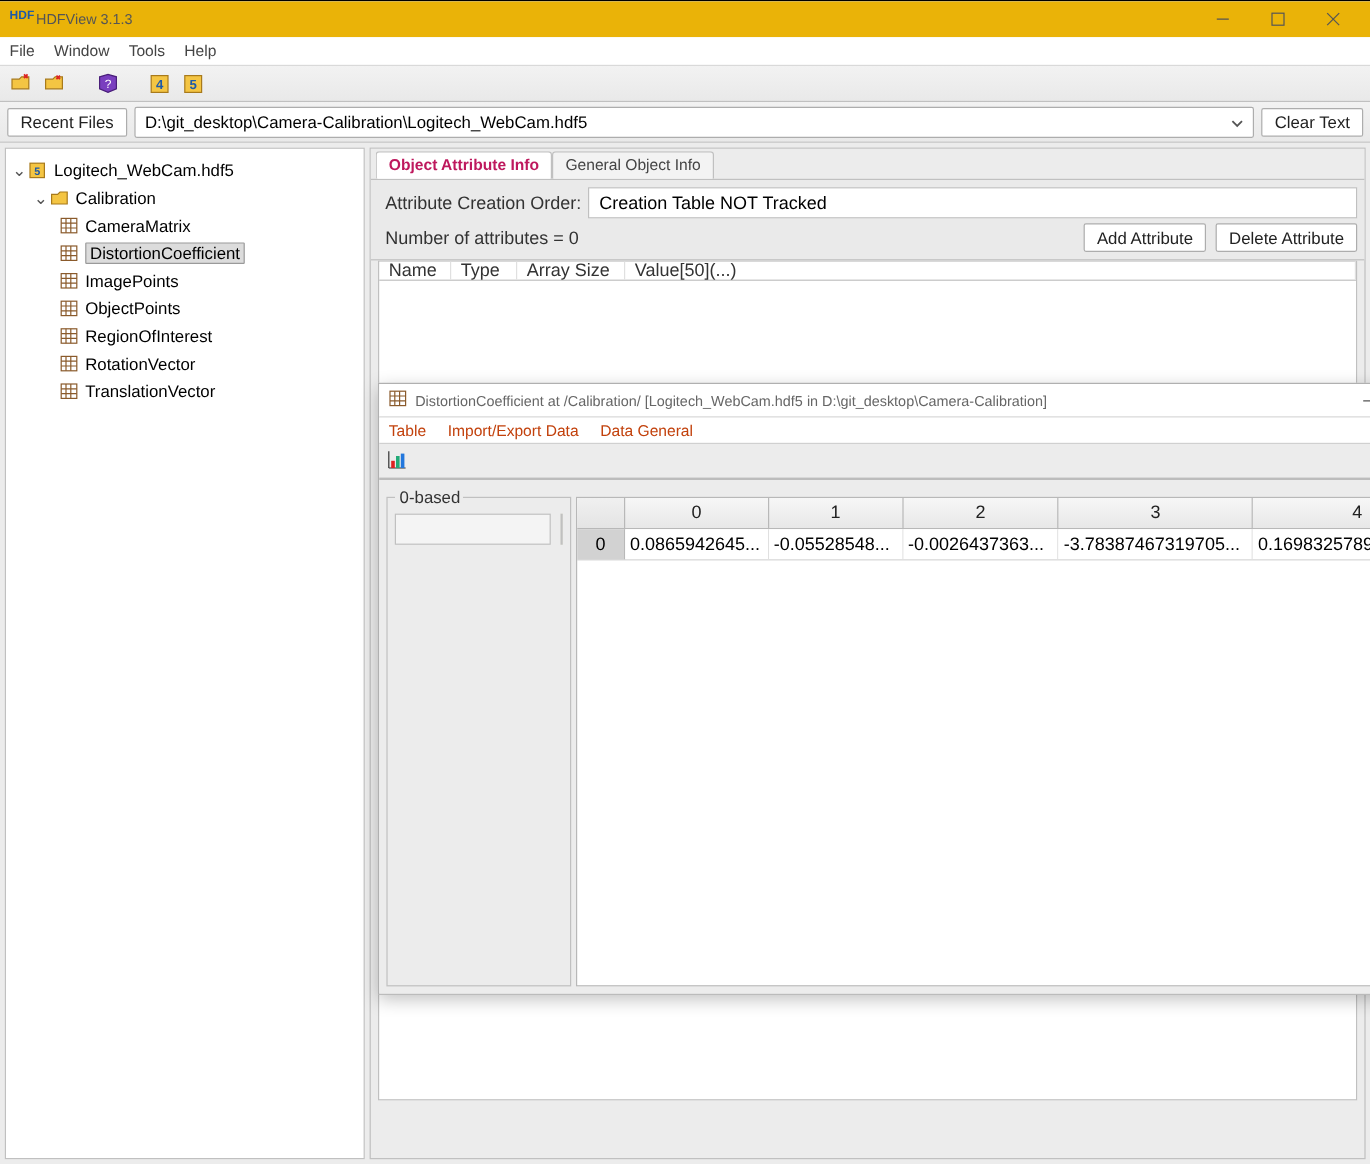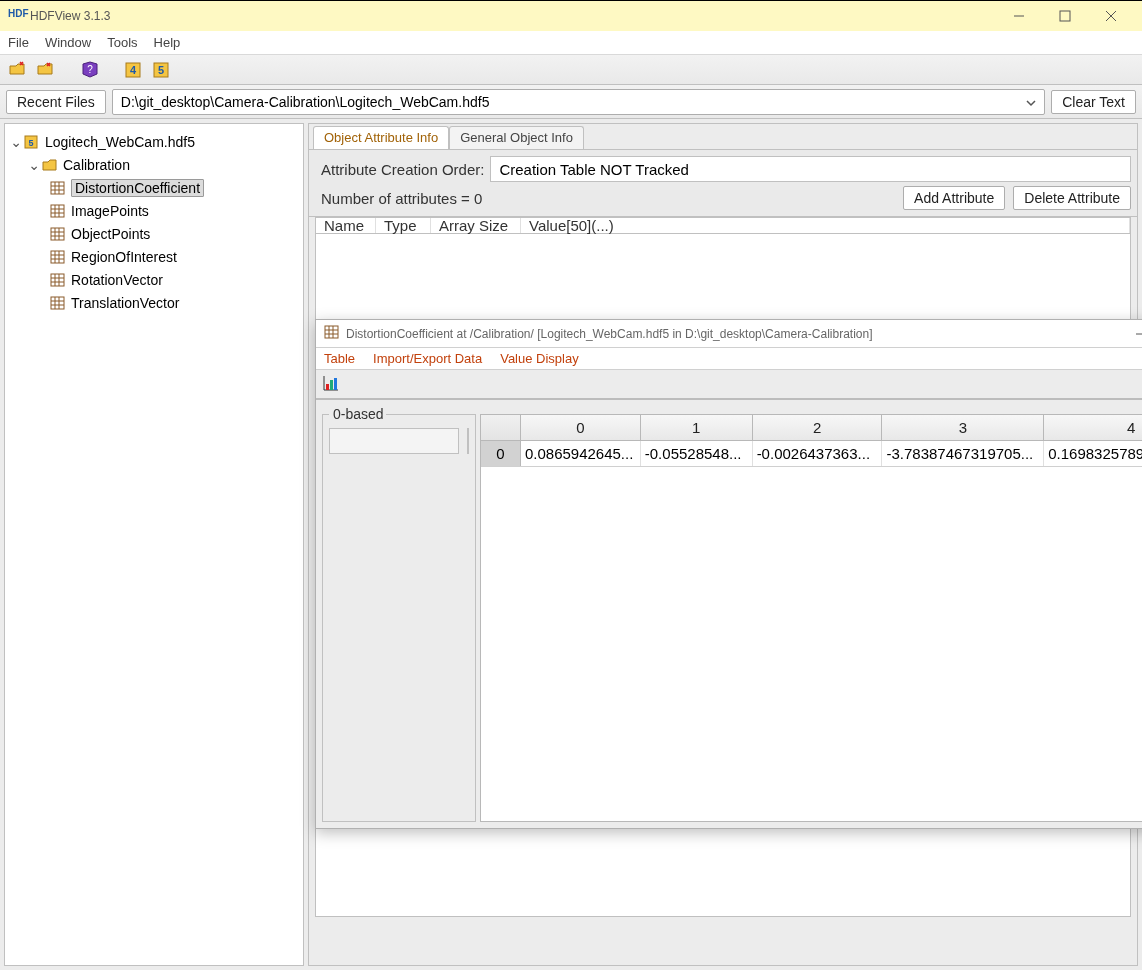--- a/index.html
+++ b/index.html
@@ -10,21 +10,21 @@
     background: #f0f0f0;
     color: #000;
     width: 1142px;
     height: 970px;
     overflow: hidden;
     border-top: 1px solid #000;
   }
   
   .titlebar {
     height: 30px;
-    background: #fef9c3;
+    background: #eab308;
     display: flex;
     align-items: center;
     padding: 4px 8px;
   }
   .titlebar .app-icon {
     width: 16px; height: 16px;
     margin-right: 6px;
     font-size: 10px;
     font-weight: bold;
     color: #1e5aa8;
@@ -146,21 +146,21 @@
   .tab {
     padding: 3px 10px 0 10px;
     border: 1px solid #c0c0c0;
     border-bottom: none;
     background: #f3f3f3;
     border-radius: 3px 3px 0 0;
     margin-top: 2px;
     font-size: 13px;
     color: #444;
   }
-  .tab.active { background: #fff; font-weight: normal; color:#a16207; }
+  .tab.active { background: #fff; font-weight: bold; color:#be185d; }
   .attr-area {
     background: #eaeaea;
     padding: 6px;
     border-bottom: 1px solid #c0c0c0;
   }
   .attr-line1 { display:flex; align-items:center; gap:0; margin-bottom:4px;}
   .attr-line1 .attr-label { font-size: 15px; color:#333; padding:2px 6px;}
   .attr-line1 .attr-val {
     flex:1; background:#fff; border:1px solid #c0c0c0; height:26px;
     display:flex; align-items:center; padding:0 8px; font-size:15px;
@@ -378,20 +378,32 @@
     <div class="tree-row indent1">
       <span class="tw">⌄</span>
       <span class="ticon">
         <svg class="svg16" viewBox="0 0 16 16">
             <path d="M1 5 L6 5 L8 3 L14 3 L14 13 L1 13 Z" fill="#f4c543" stroke="#a87a1b"></path>
           </svg>
       </span>
       <span>Calibration</span>
     </div>
     <div id="tree-datasets">
+        <div class="tree-row indent2">
+          <span class="ticon">
+            <svg class="svg16" viewBox="0 0 16 16">
+              <rect x="1" y="2" width="13" height="12" fill="none" stroke="#8a5a2b"></rect>
+              <line x1="1" y1="6" x2="14" y2="6" stroke="#8a5a2b"></line>
+              <line x1="1" y1="10" x2="14" y2="10" stroke="#8a5a2b"></line>
+              <line x1="5" y1="2" x2="5" y2="14" stroke="#8a5a2b"></line>
+              <line x1="9" y1="2" x2="9" y2="14" stroke="#8a5a2b"></line>
+            </svg>
+          </span>
+          <span class="label-box">CameraMatrix</span>
+        </div>
         <div class="tree-row indent2 selected">
           <span class="ticon">
             <svg class="svg16" viewBox="0 0 16 16">
               <rect x="1" y="2" width="13" height="12" fill="none" stroke="#8a5a2b"></rect>
               <line x1="1" y1="6" x2="14" y2="6" stroke="#8a5a2b"></line>
               <line x1="1" y1="10" x2="14" y2="10" stroke="#8a5a2b"></line>
               <line x1="5" y1="2" x2="5" y2="14" stroke="#8a5a2b"></line>
               <line x1="9" y1="2" x2="9" y2="14" stroke="#8a5a2b"></line>
             </svg>
           </span>
@@ -516,21 +528,21 @@
         <div class="wbtn">
           <svg class="svg16" viewBox="0 0 16 16">
               <line x1="4" y1="4" x2="12" y2="12" stroke="#555"></line>
               <line x1="12" y1="4" x2="4" y2="12" stroke="#555"></line>
             </svg>
         </div>
       </div>
       <div class="child-menu">
         <span>Table</span>
         <span>Import/Export Data</span>
-        <span>Value Display</span>
+        <span>Data General</span>
       </div>
       <div class="child-tools">
         <span>
           <svg class="svg18" viewBox="0 0 18 18">
               <line x1="2" y1="2" x2="2" y2="16" stroke="#333"></line>
               <line x1="2" y1="16" x2="16" y2="16" stroke="#333"></line>
               <rect x="4" y="10" width="3" height="6" fill="#d22"></rect>
               <rect x="8" y="6" width="3" height="10" fill="#2a7"></rect>
               <rect x="12" y="4" width="3" height="12" fill="#27d"></rect>
             </svg>

